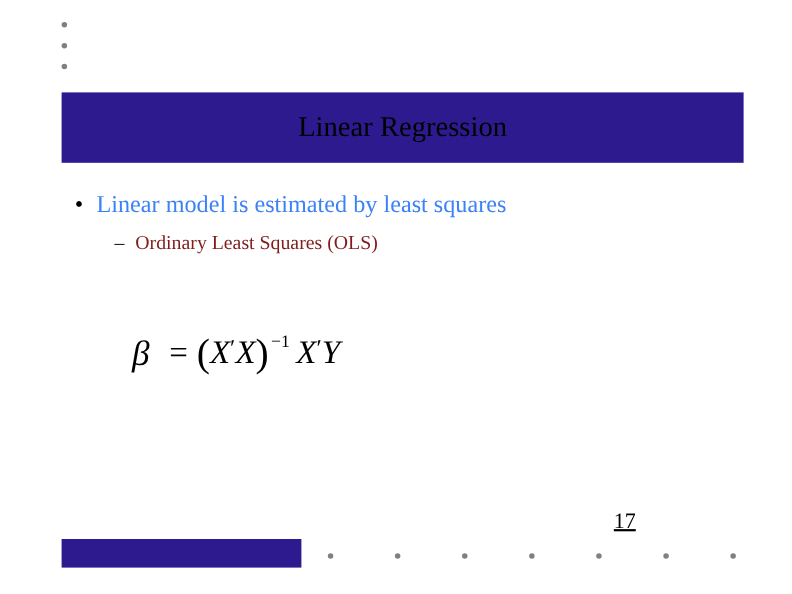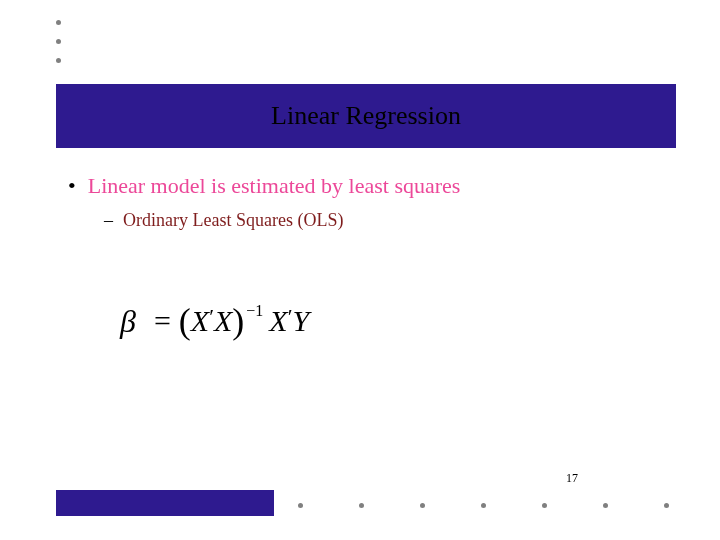--- a/index.html
+++ b/index.html
@@ -8,36 +8,36 @@
 
   .deco-dots-top { position: absolute; left: 56px; top: 20px; }
   .deco-dots-top .dot { width: 5px; height: 5px; background: #808080; border-radius: 50%; margin-bottom: 14px; }
 
   .title-bar { position: absolute; left: 56px; top: 84px; width: 620px; height: 64px; background: #2e1a8f; display: flex; align-items: center; justify-content: center; }
   .title-text { font-size: 26px; color: #000; font-family: "Times New Roman", serif; }
 
   .content { position: absolute; left: 68px; top: 172px; width: 600px; }
   .bullet-row { display: flex; align-items: flex-start; margin-bottom: 8px; }
   .bullet-dot { font-size: 22px; line-height: 28px; margin-right: 12px; color: #000; }
-  .bullet-text { font-size: 22px; line-height: 28px; color: #ec4899; }
+  .bullet-text { font-size: 22px; line-height: 28px; color: #3b82f6; }
   .sub-row { display: flex; align-items: flex-start; margin-left: 36px; margin-top: 6px; }
   .sub-dash { font-size: 18px; line-height: 24px; margin-right: 10px; color: #000; }
   .sub-text { font-size: 18px; line-height: 24px; color: #7f1d1d; }
 
   .formula { position: absolute; left: 120px; top: 300px; font-family: "Times New Roman", serif; font-size: 30px; font-style: italic; color: #000; display: flex; align-items: center; }
   .formula .beta { font-style: italic; font-size: 32px; margin-right: 10px; }
   .formula .eq { font-style: normal; margin: 0 8px; }
   .formula .paren { font-style: normal; font-size: 36px; }
   .formula .exp { font-size: 16px; vertical-align: super; font-style: normal; margin-left: 2px; margin-right: 6px; position: relative; top: -10px; }
   .formula .prime { font-style: normal; position: relative; top: -4px; font-size: 22px; }
 
   .footer-bar { position: absolute; left: 56px; bottom: 24px; width: 218px; height: 26px; background: #2e1a8f; }
   .deco-dots-bottom { position: absolute; left: 298px; bottom: 32px; display: flex; }
   .deco-dots-bottom .dot { width: 5px; height: 5px; background: #808080; border-radius: 50%; margin-right: 56px; }
-  .page-number { position: absolute; right: 54px; bottom: 54px; font-size: 12px; color: #000; font-family: "Times New Roman", serif; }
+  .page-number { position: absolute; right: 54px; bottom: 54px; font-size: 20px; color: #000; font-family: "Times New Roman", serif; text-decoration: underline; }
 </style>
 </head>
 <body>
 
 <div class="slide">
 
   <div class="deco-dots-top">
     <div class="dot"></div>
     <div class="dot"></div>
     <div class="dot"></div>

